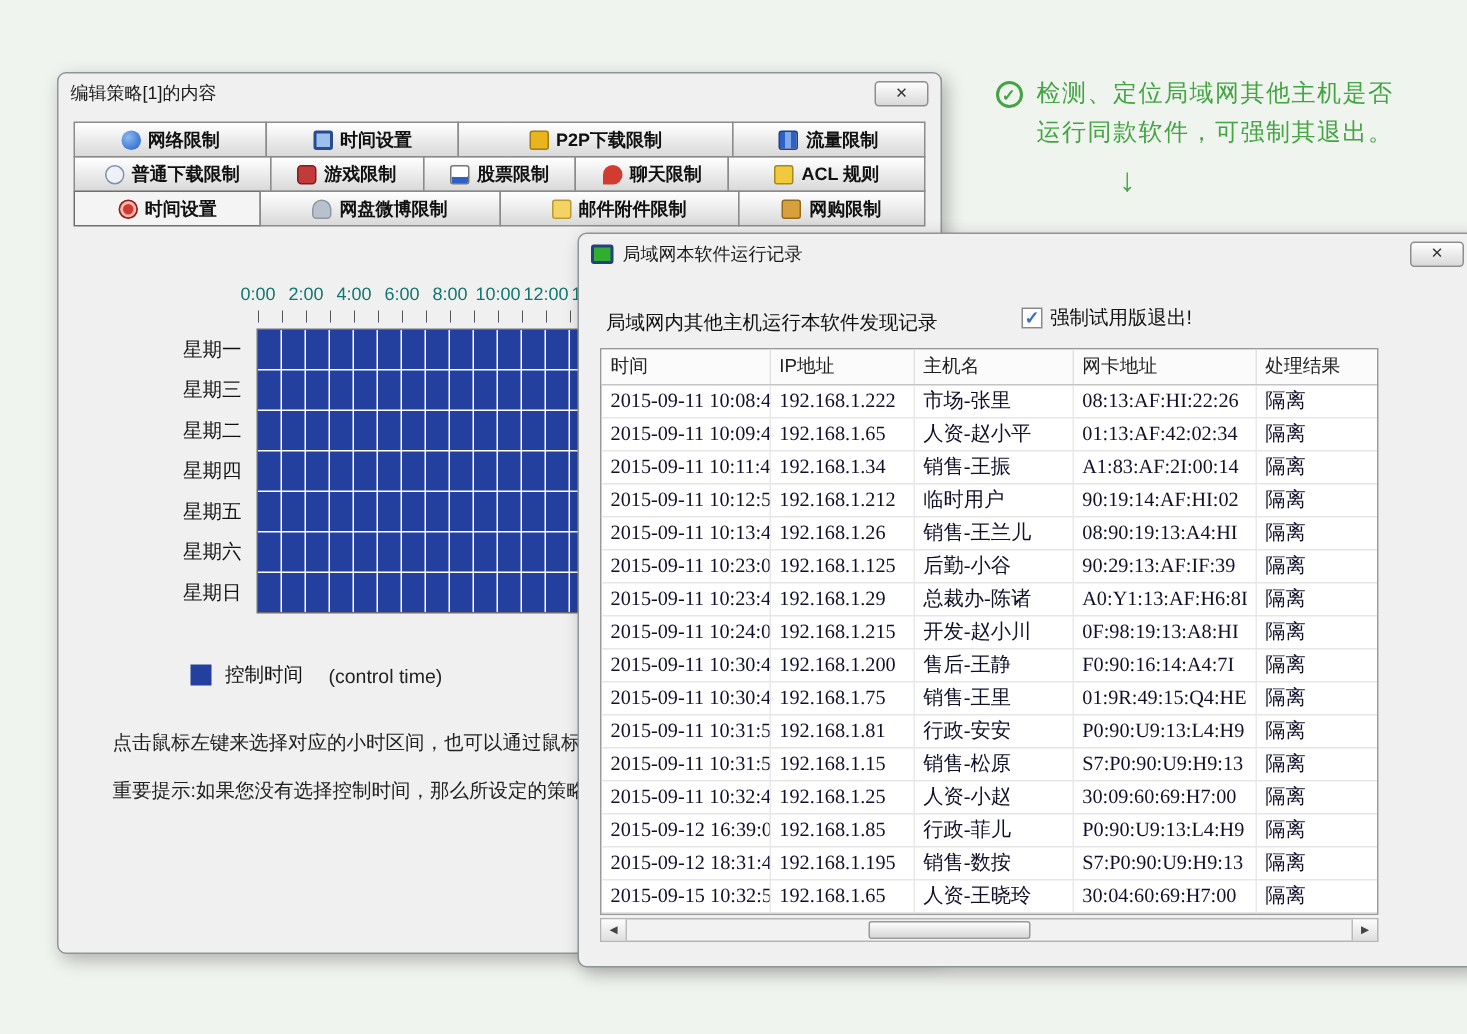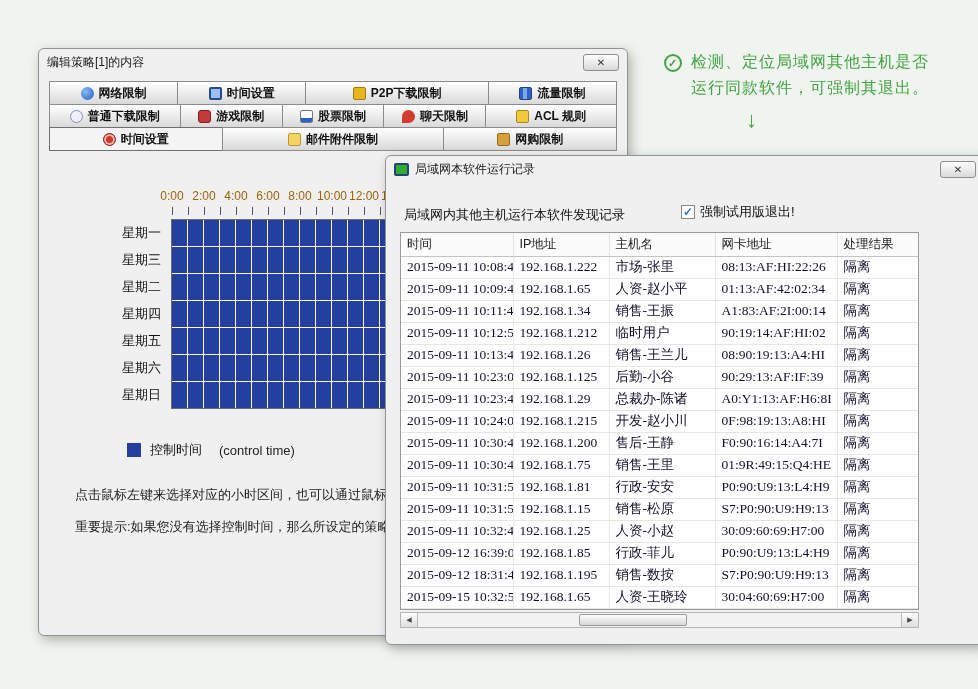--- a/index.html
+++ b/index.html
@@ -33,21 +33,21 @@
   .ic-download  { background:#eef2f8; border:1px solid #7d92ad; border-radius:50%; }
   .ic-game      { background:#c23a3a; border:1px solid #7c1f1f; border-radius:3px; }
   .ic-stock     { background:#fff; border:1px solid #777; box-shadow:inset 0 -4px 0 #2d62c4; }
   .ic-chat      { background:#d23b2f; border-radius:50% 50% 50% 0; }
   .ic-acl       { background:#f0c93c; border:1px solid #a58a1c; }
   .ic-time      { background:#d03a2e; border:1px solid #8c1f17; border-radius:50%; box-shadow:inset 0 0 0 2px #f3b5ae; }
   .ic-cloud     { background:#b9c2cc; border:1px solid #8b97a3; border-radius:7px 7px 3px 3px; }
   .ic-mail      { background:#f5d264; border:1px solid #b99a30; }
   .ic-shop      { background:#d8a03c; border:1px solid #96691c; }
 
-  .hours-row { position:absolute; left:133px; top:140px; width:410px; height:14px; font-size:12px; color:#a16207; }
+  .hours-row { position:absolute; left:133px; top:140px; width:410px; height:14px; font-size:12px; color:#0f766e; }
   .hours-row span { position:absolute; transform:translateX(-50%); white-space:nowrap; }
   .ticks { position:absolute; left:133px; top:158px; width:385px; height:8px;
            background:repeating-linear-gradient(90deg,#555 0,#555 1px,transparent 1px,transparent 16px); }
   .grid-area { position:absolute; left:12px; top:170px; display:flex; }
   .day-col { width:120px; }
   .day { height:27px; line-height:27px; text-align:right; padding-right:10px; font-size:13px; color:#111; }
   .gridbox { align-self:flex-start; background:#fff; border:1px solid #6b6b6b; }
   .grow { display:flex; gap:1px; margin-bottom:1px; }
   .grow:last-child { margin-bottom:0; }
   .cell { width:15px; height:26px; }
@@ -150,20 +150,24 @@
           </div>
           <div class="tab" style="flex-grow: 9;">
             <span class="ticon ic-acl"></span>
             <span class="tlabel">ACL 规则</span>
           </div>
         </div>
         <div class="tab-row">
           <div class="tab active" style="flex-grow: 7;">
             <span class="ticon ic-time"></span>
             <span class="tlabel">时间设置</span>
+          </div>
+          <div class="tab" style="flex-grow: 9;">
+            <span class="ticon ic-cloud"></span>
+            <span class="tlabel">网盘微博限制</span>
           </div>
           <div class="tab" style="flex-grow: 9;">
             <span class="ticon ic-mail"></span>
             <span class="tlabel">邮件附件限制</span>
           </div>
           <div class="tab" style="flex-grow: 7;">
             <span class="ticon ic-shop"></span>
             <span class="tlabel">网购限制</span>
           </div>
         </div>

